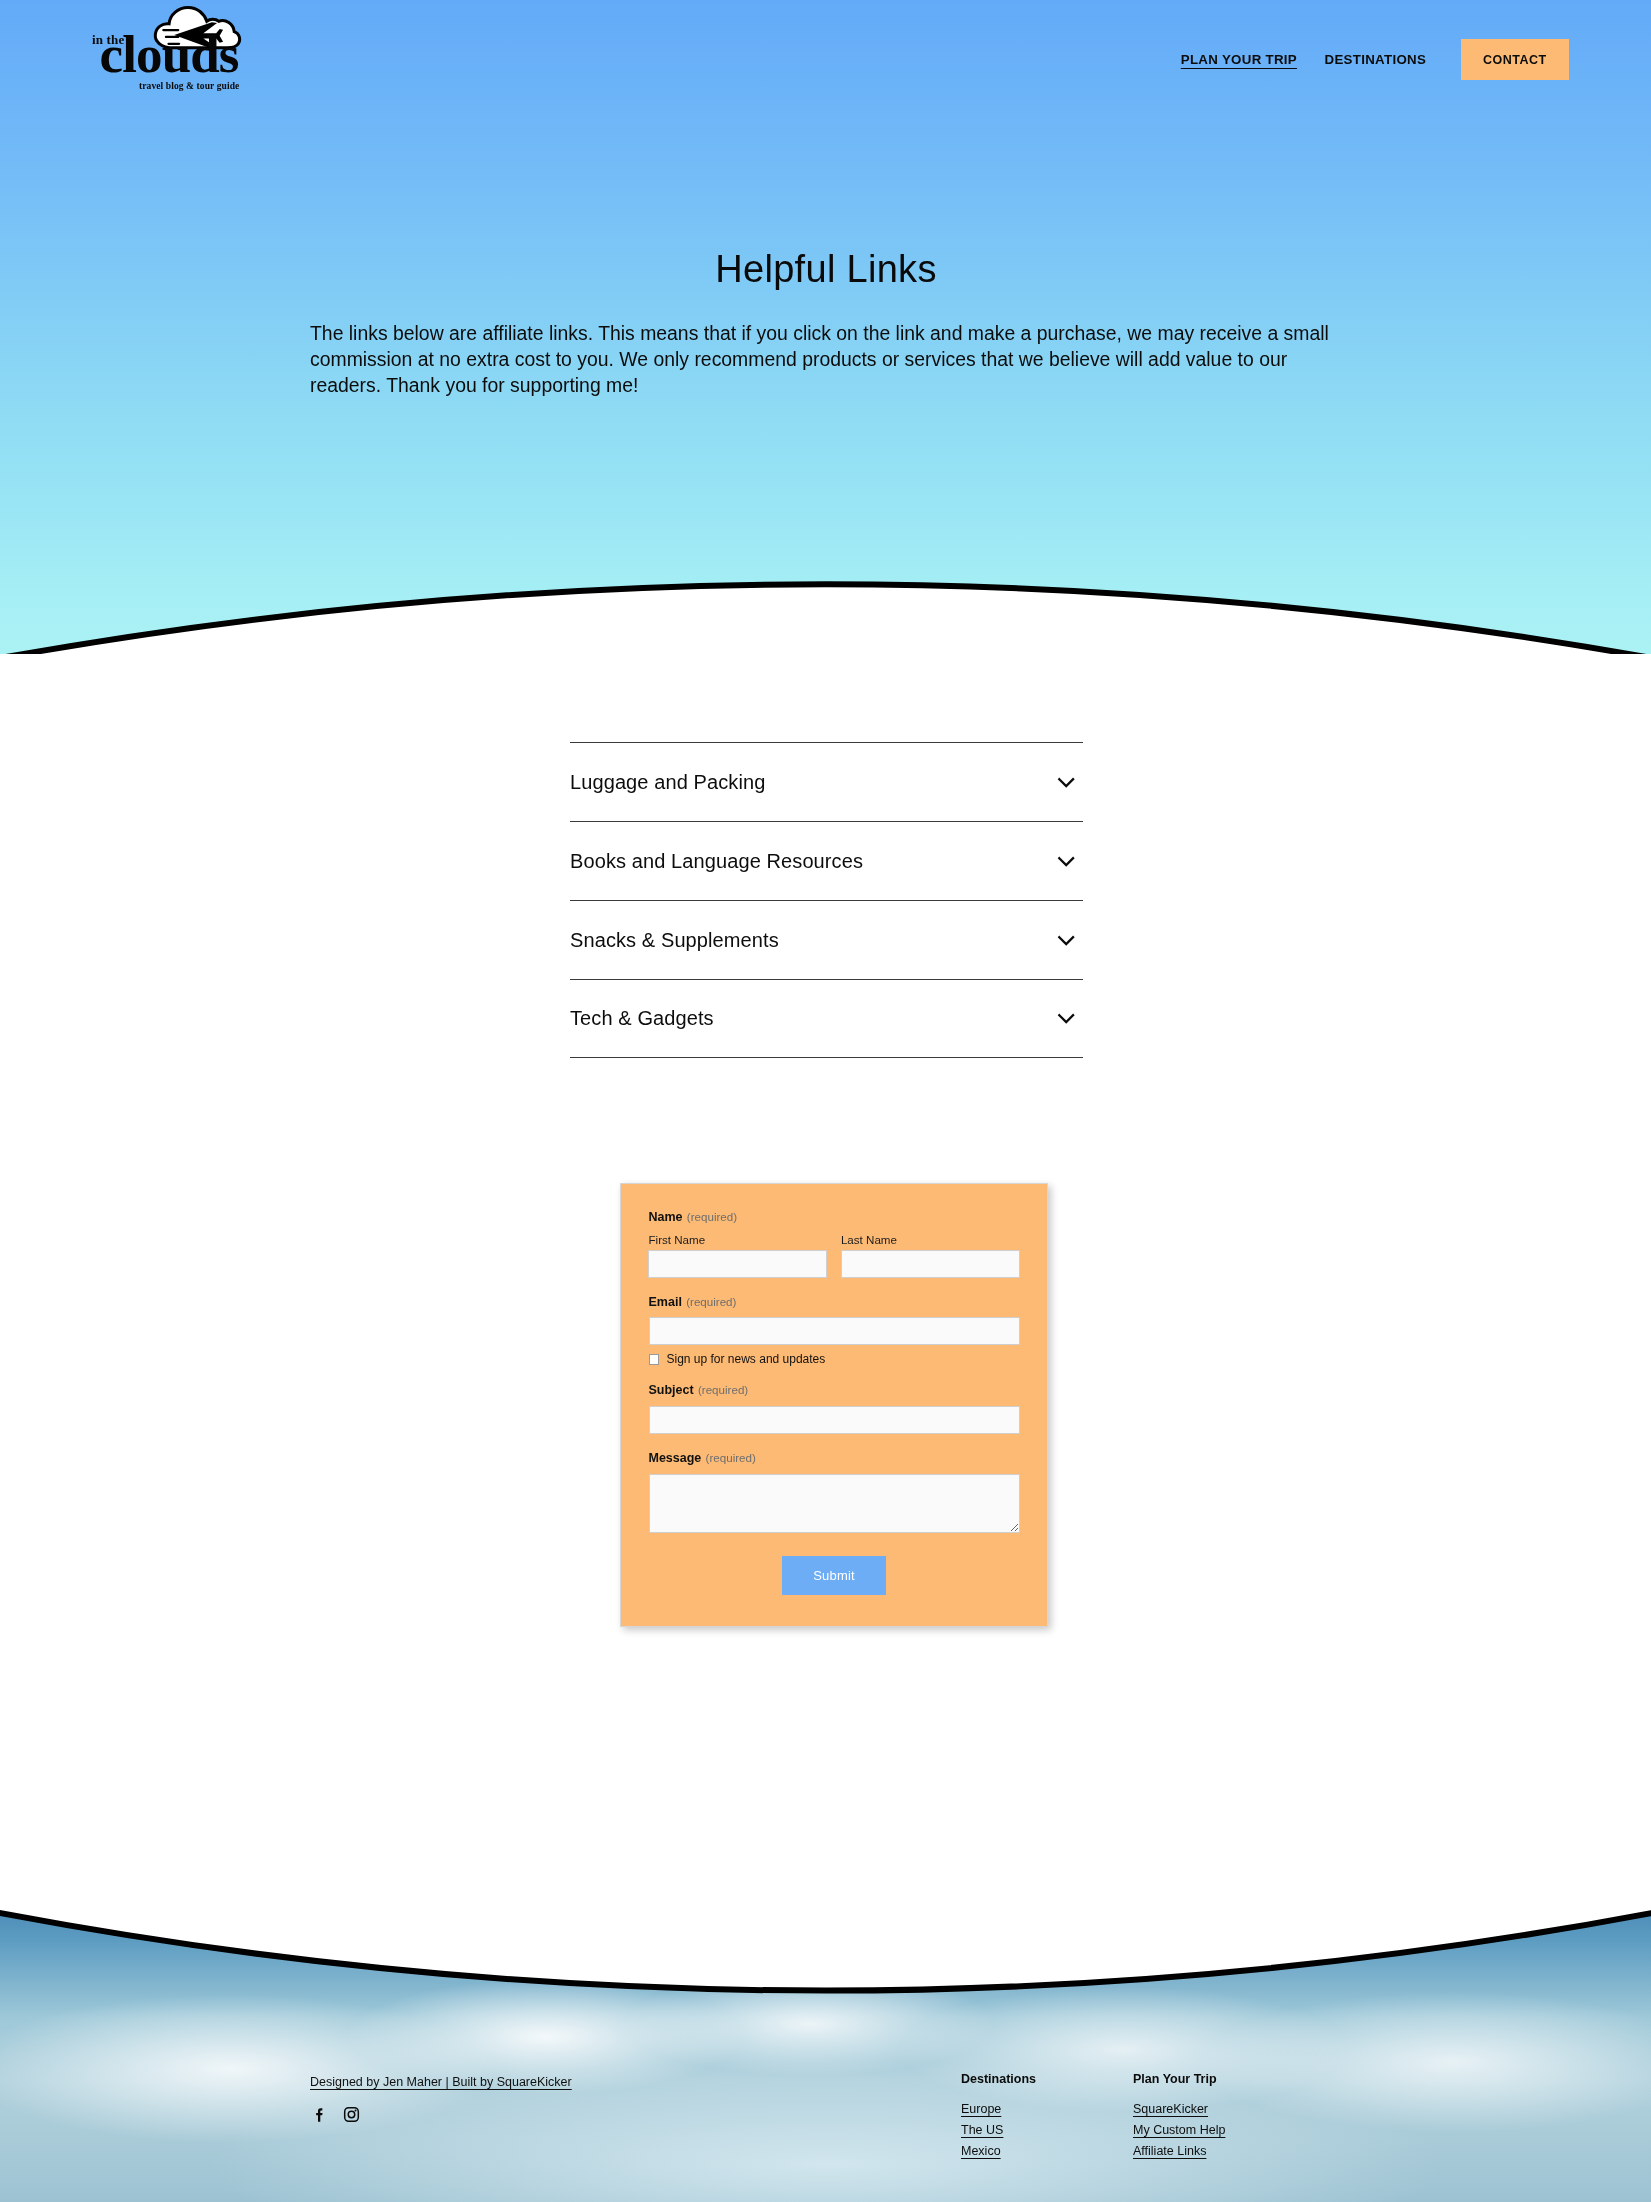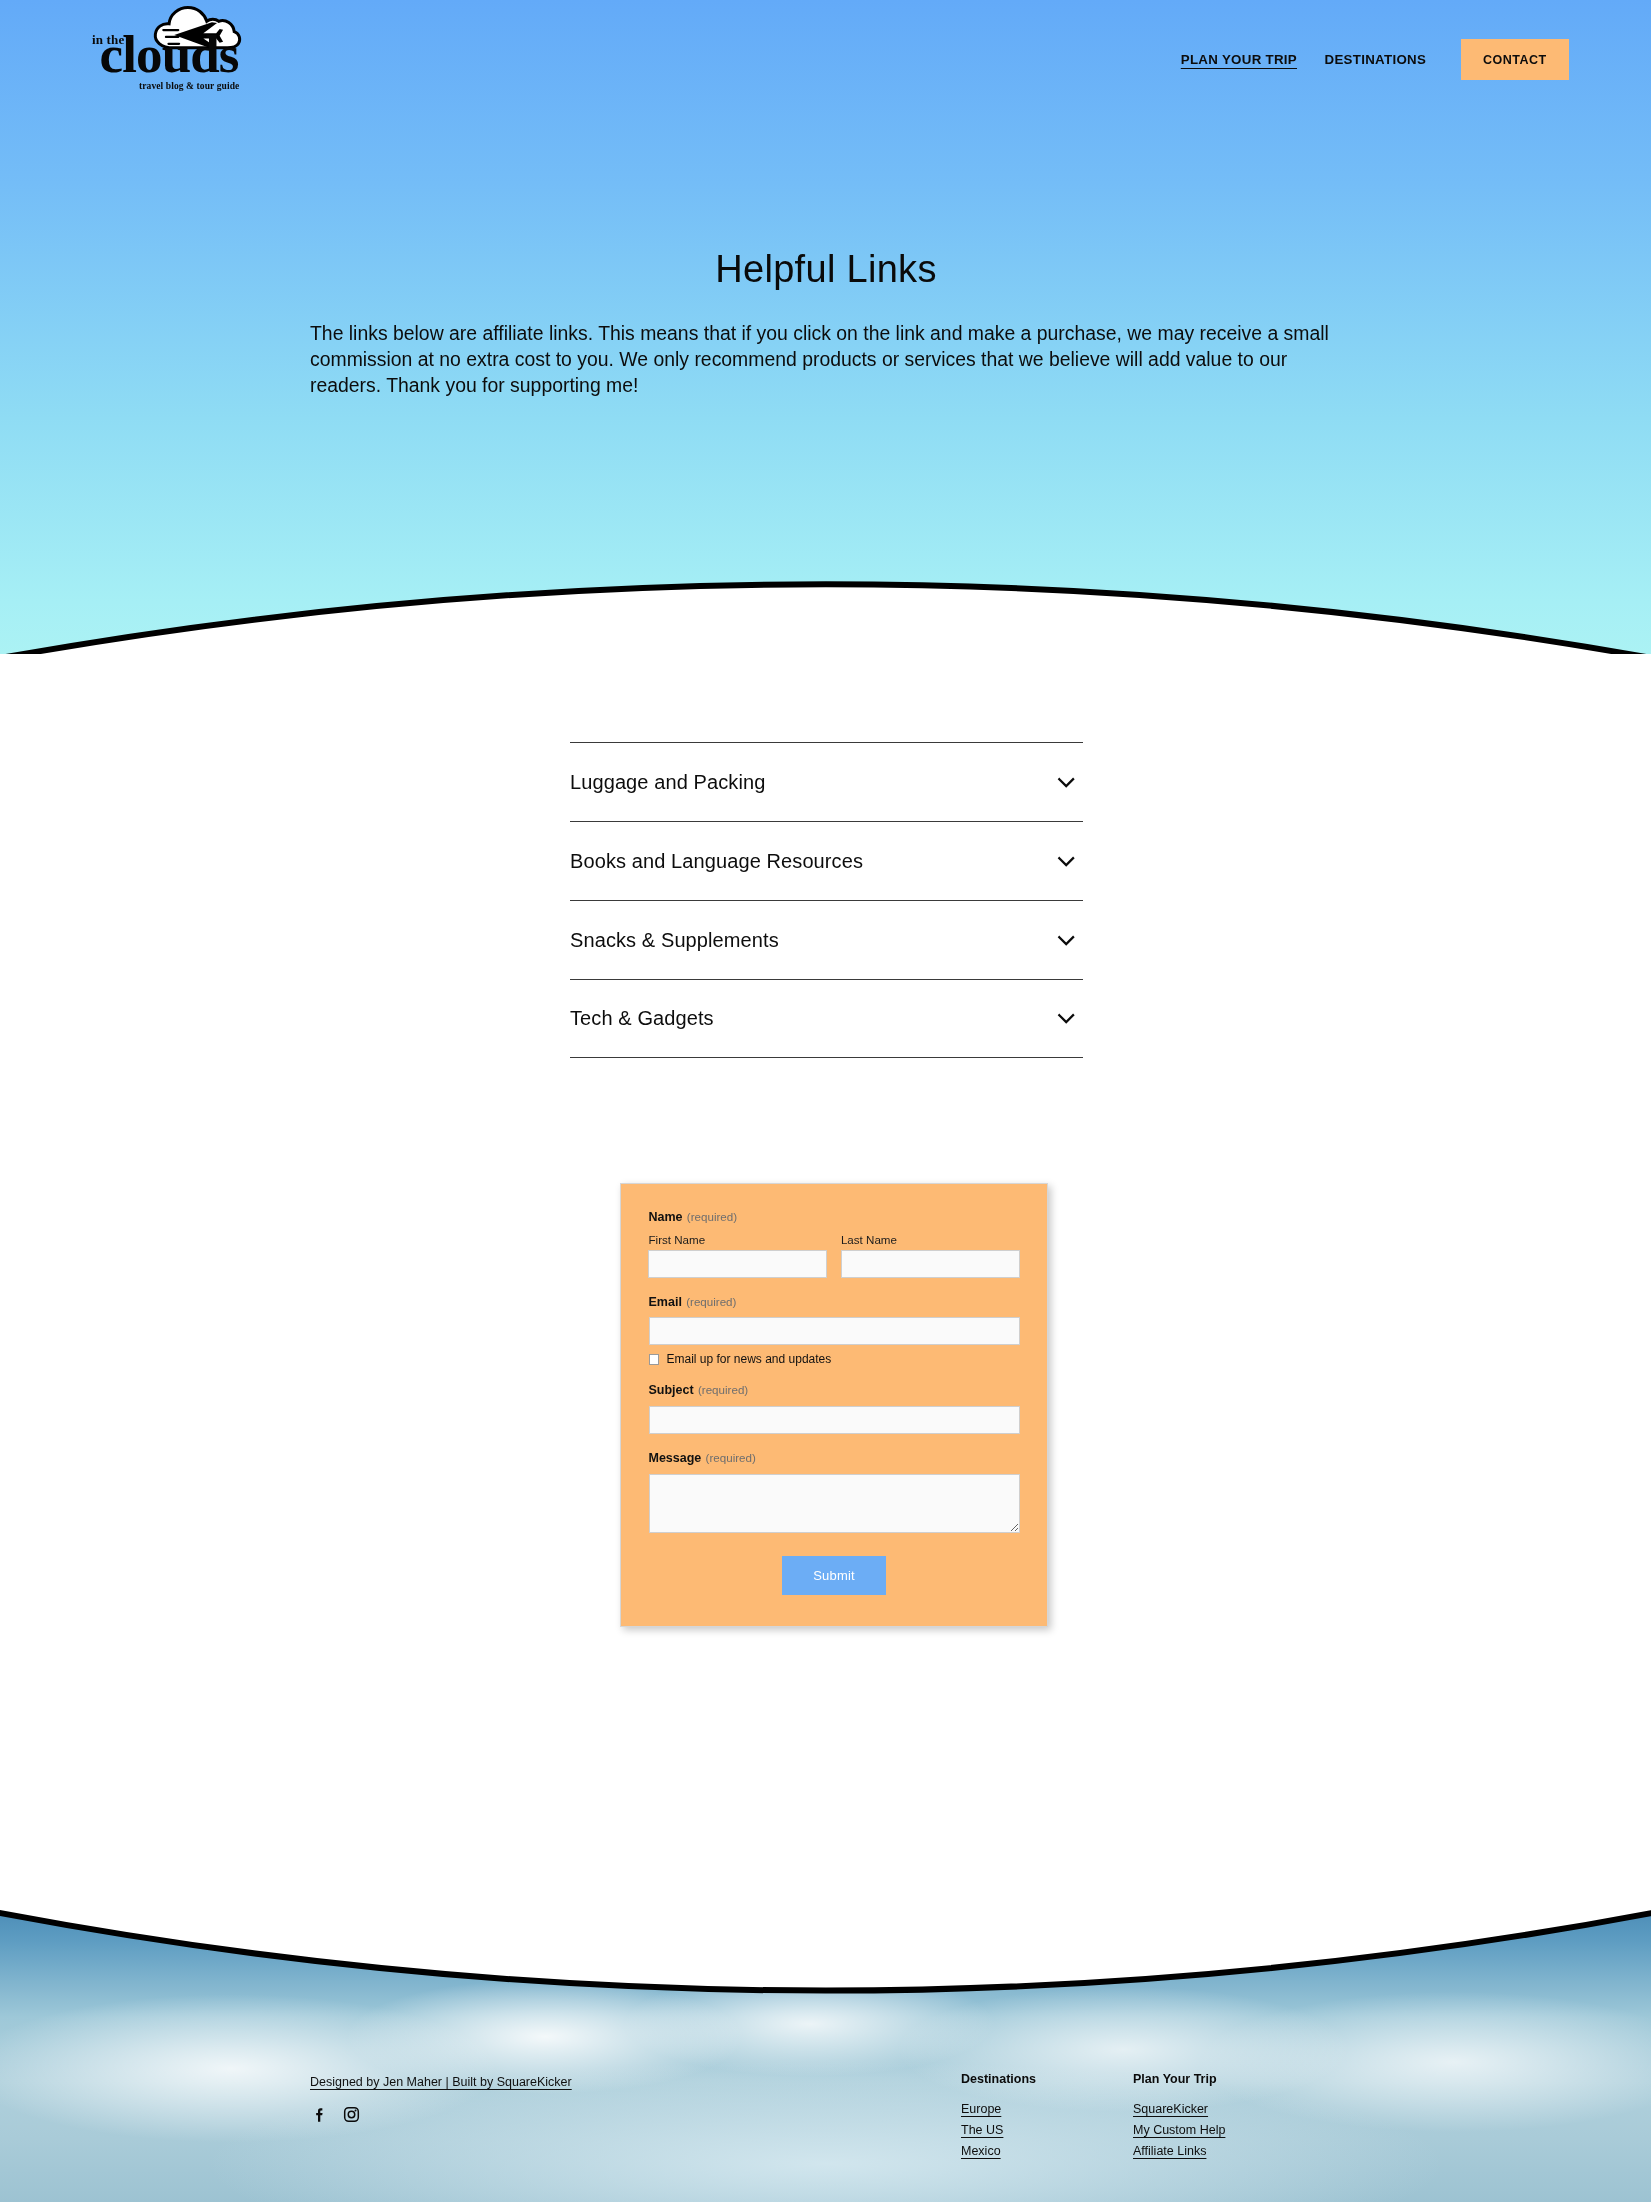--- a/index.html
+++ b/index.html
@@ -452,21 +452,21 @@
       </div>
     </div>
 
     <div class="fld-group">
       <div class="fld-legend">
         <span>Email</span><span class="req">(required)</span>
       </div>
       <input class="inp" type="text" value="" style="">
       <div class="chk-row">
         <span class="chk"></span>
-        <span class="chk-label">Email up for news and updates</span>
+        <span class="chk-label">Sign up for news and updates</span>
       </div>
     </div>
 
     <div class="fld-group">
       <div class="fld-legend">
         <span>Subject</span><span class="req">(required)</span>
       </div>
       <input class="inp" type="text" value="" style="">
     </div>
 

